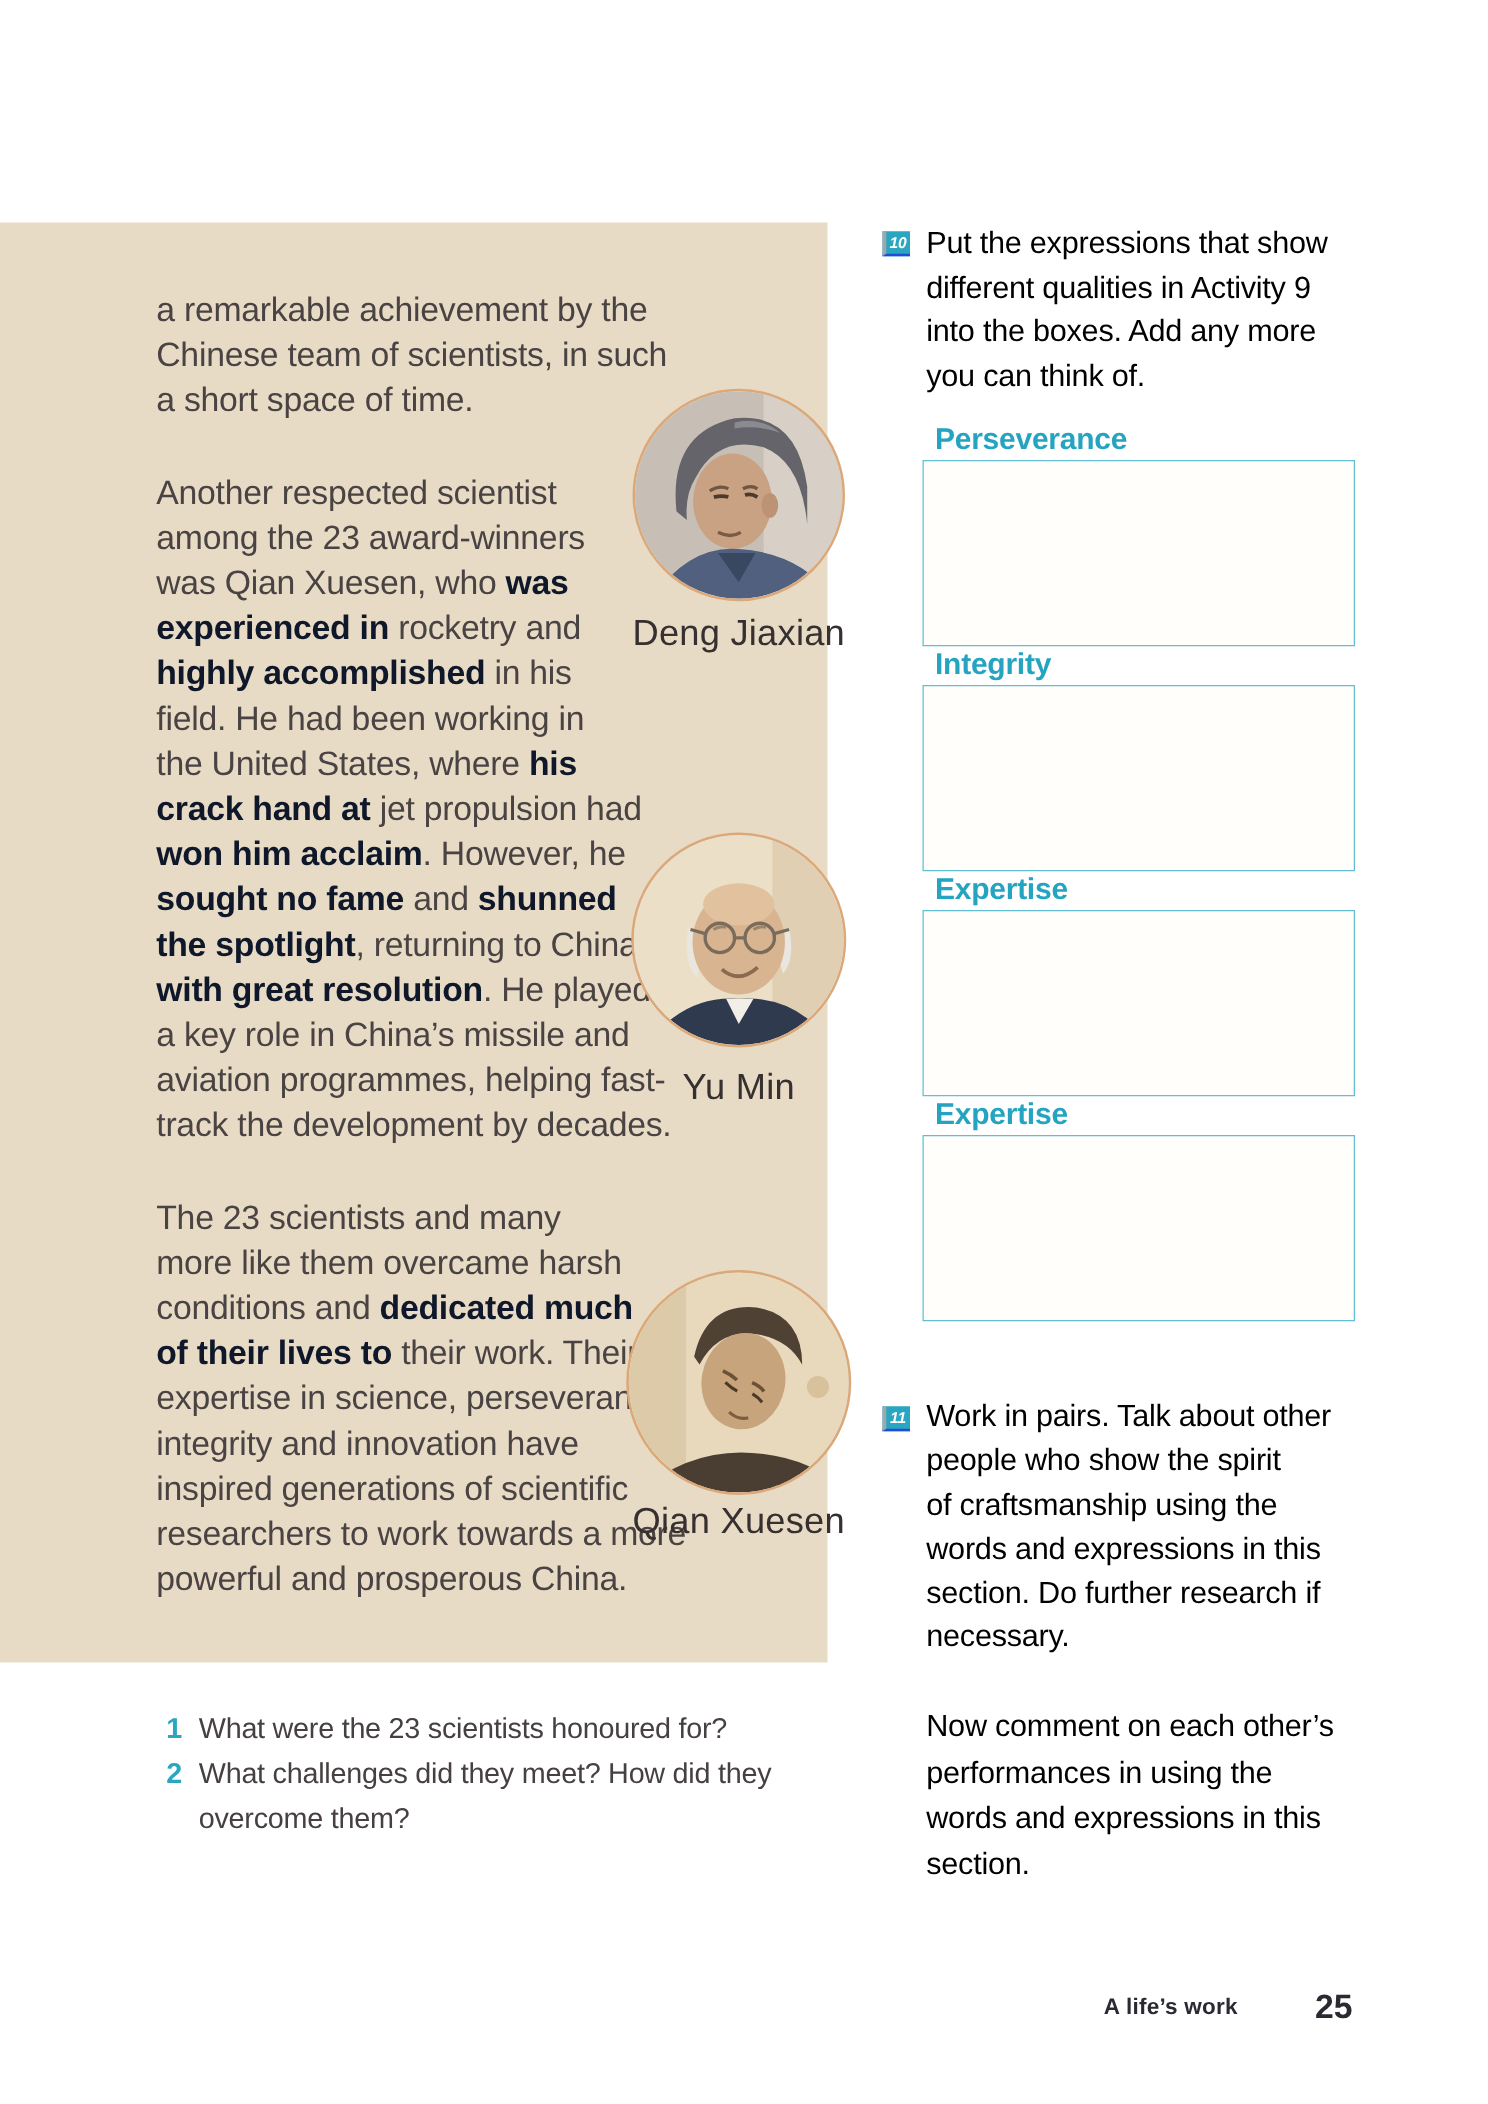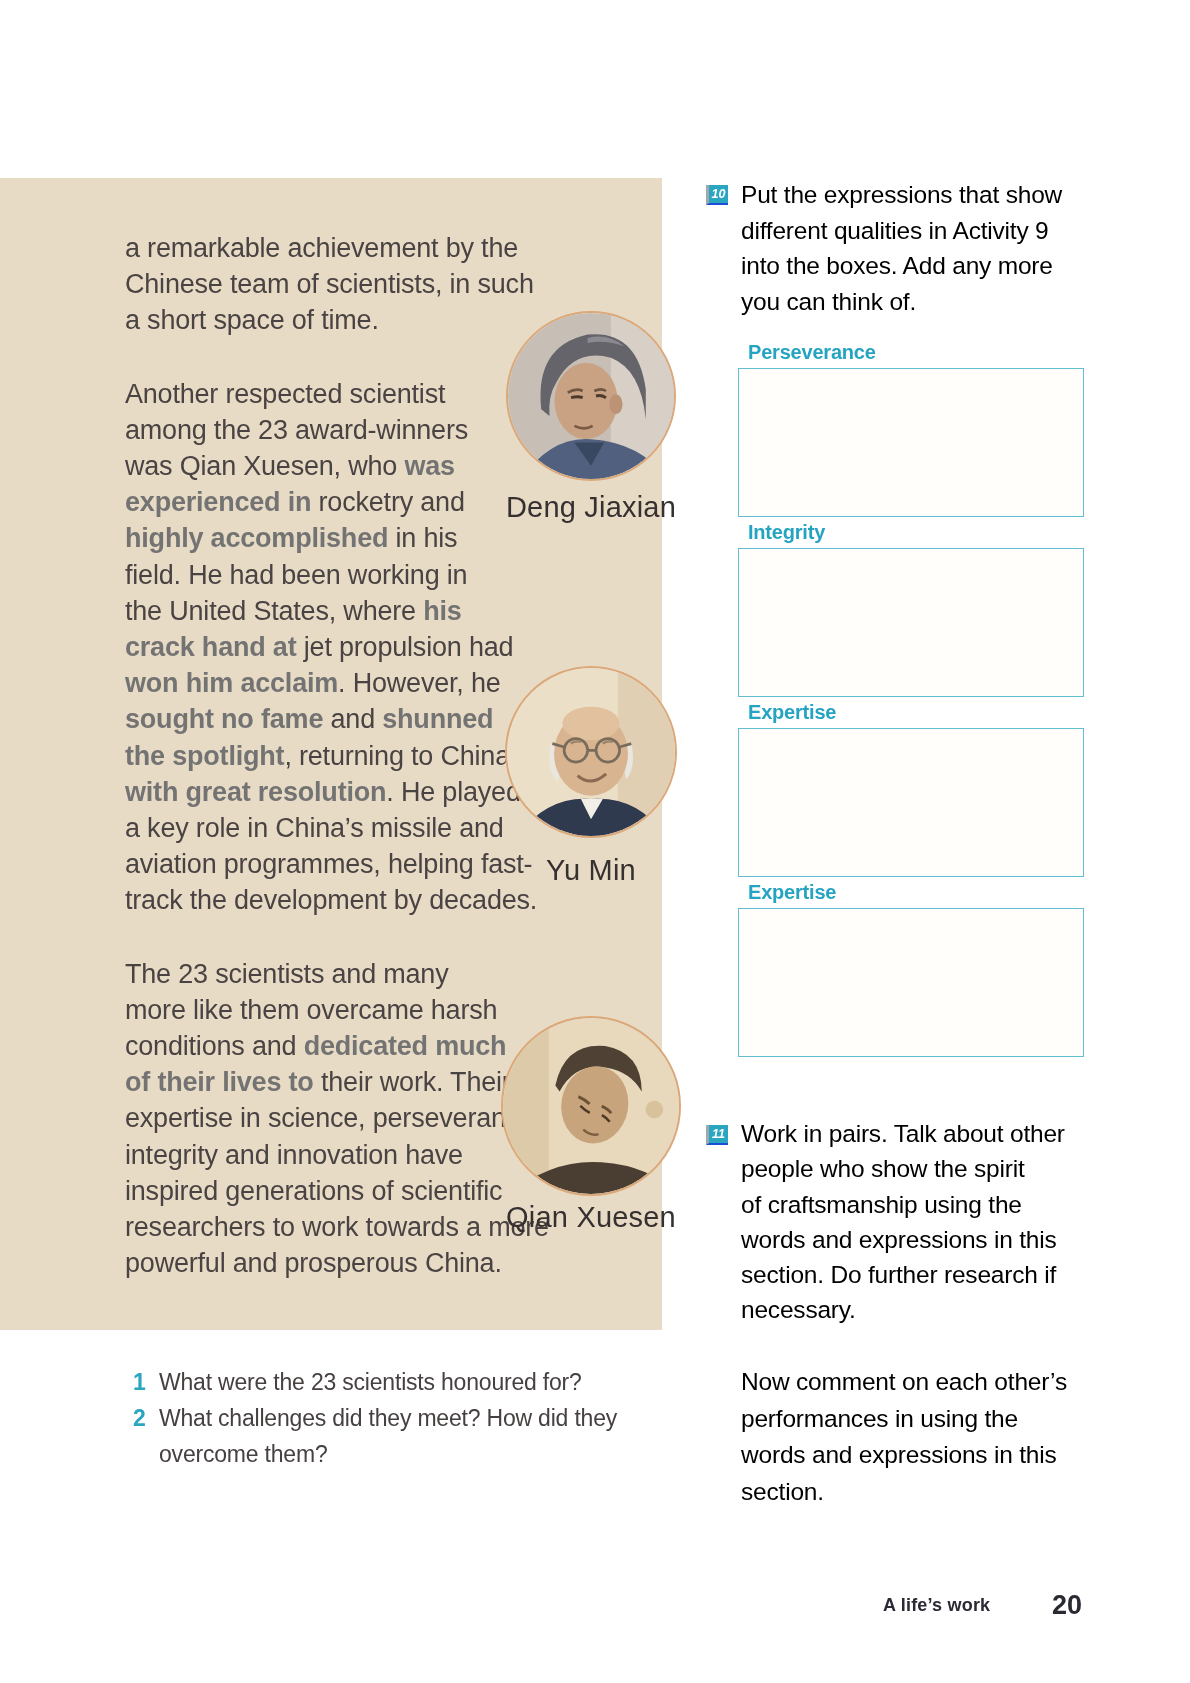--- a/index.html
+++ b/index.html
@@ -11,21 +11,21 @@
     position:absolute; left:0; top:178px; width:662px; height:1152px;
     background:#e8dbc5;
   }
   
   .article {
     position:absolute; left:125px; top:230px; width:360px;
     font-size:27px; line-height:36.2px; color:#4a4343;
     letter-spacing:-0.2px; white-space:nowrap;
   }
   .article p { margin:0 0 37px 0; }
-  .article b { font-weight:700; color:#737373; }
+  .article b { font-weight:700; color:#0f172a; }
   
   .photo { position:absolute; margin:0; }
   .photo svg { display:block; border-radius:50%; border:2px solid #dca878; background:#ddd; }
   .photo figcaption {
     position:absolute; left:50%; transform:translateX(-50%);
     white-space:nowrap; font-size:29px; color:#363030; letter-spacing:0.2px;
   }
   
   .badge {
     position:absolute; width:22px; height:20px; box-sizing:border-box;
@@ -37,21 +37,21 @@
     position:absolute; left:741px; width:440px; color:#000000;
     font-size:24.5px; line-height:35.6px; letter-spacing:-0.2px; white-space:nowrap;
   }
   #act10-intro { top:177px; }
   #act11-p1   { top:1116px; line-height:35.3px; }
   #act11-p2   { top:1364px; line-height:36.6px; }
   #quality-boxes { position:absolute; left:738px; top:338px; width:346px; }
   .q-group { height:179px; margin-bottom:1px; }
   .q-label {
     height:30px; line-height:28px; padding-left:10px;
-    font-size:20px; font-weight:700; color:#25a4c1; letter-spacing:-0.2px;
+    font-size:24px; font-weight:700; color:#25a4c1; letter-spacing:-0.2px;
   }
   .q-box {
     height:147px; border:1px solid #62bed2; background:#fffefb; box-sizing:content-box;
   }
   
   #questions {
     position:absolute; left:133px; top:1364px; width:560px;
     font-size:23px; line-height:36px; color:#474040; letter-spacing:-0.2px;
   }
   .q-item { display:flex; }
@@ -193,15 +193,15 @@
         <span class="q-num">1</span>
         <span class="q-text">What were the 23 scientists honoured for?</span>
       </div>
       <div class="q-item">
         <span class="q-num">2</span>
         <span class="q-text">What challenges did they meet? How did they<br>overcome them?</span>
       </div>
     </div>
 
   <div class="footer-title">A life’s work</div>
-  <div class="footer-page">20</div>
+  <div class="footer-page">25</div>
 
 </div>
 
 </body></html>

